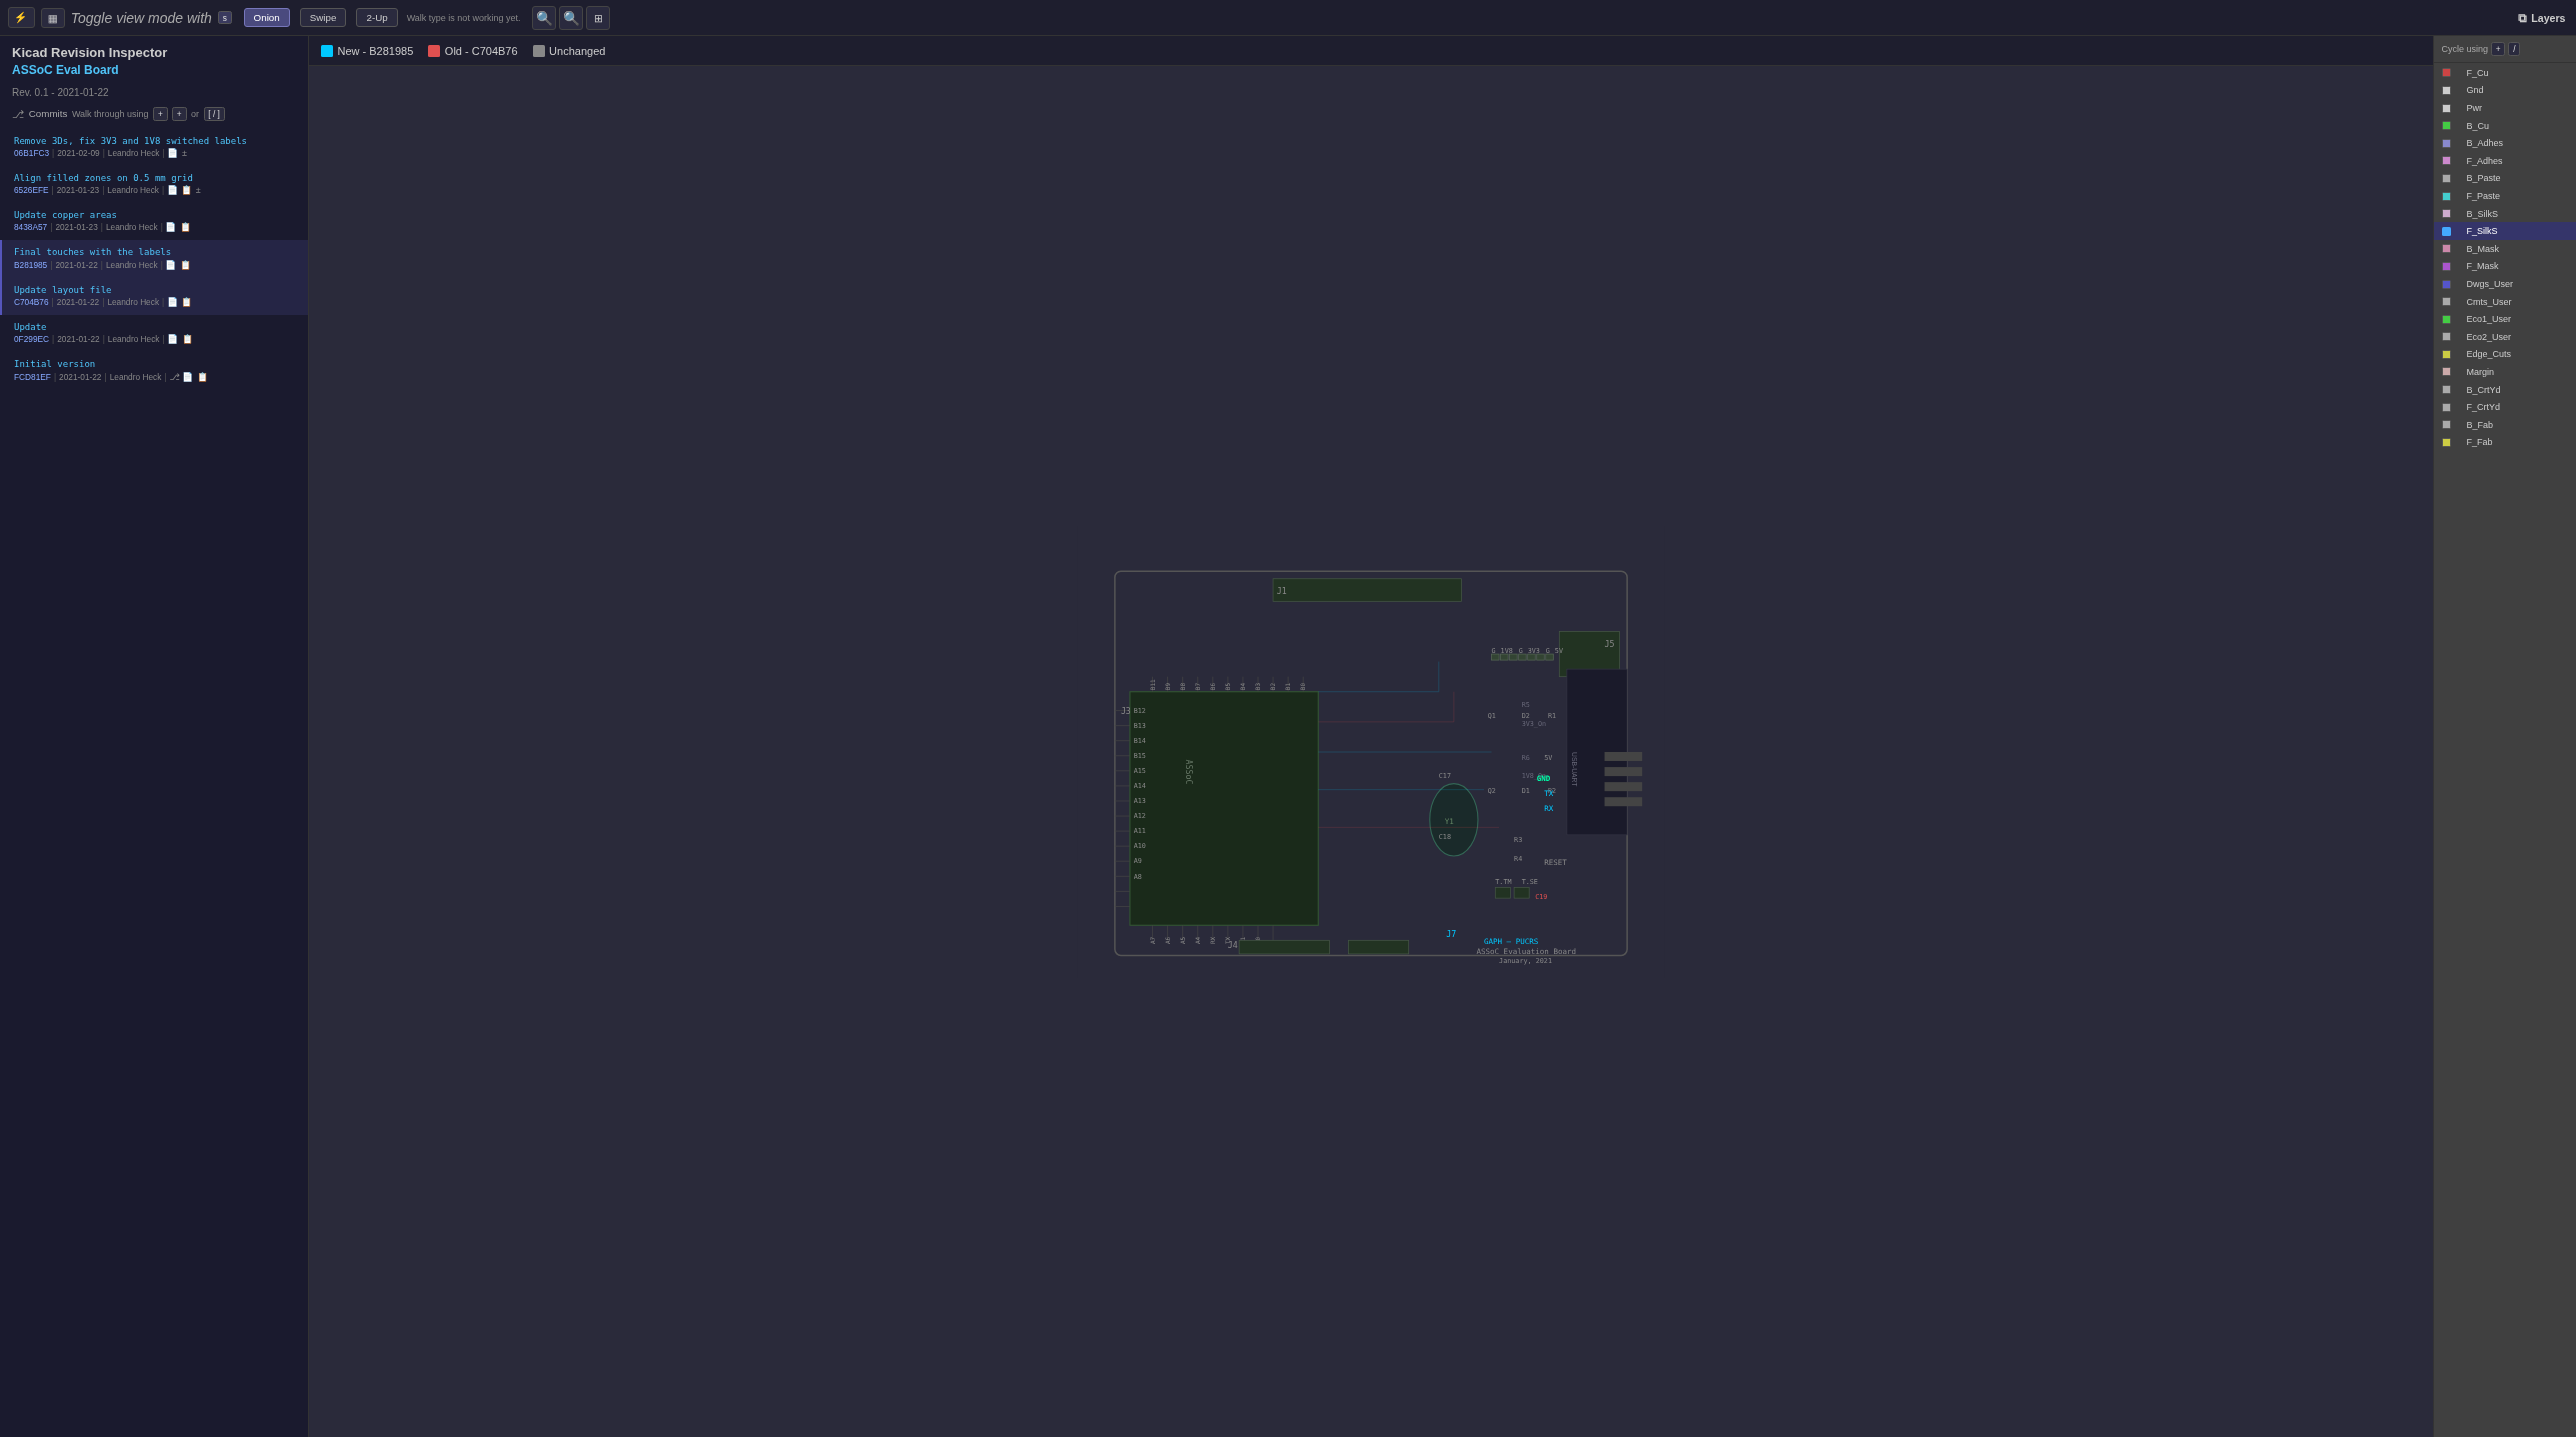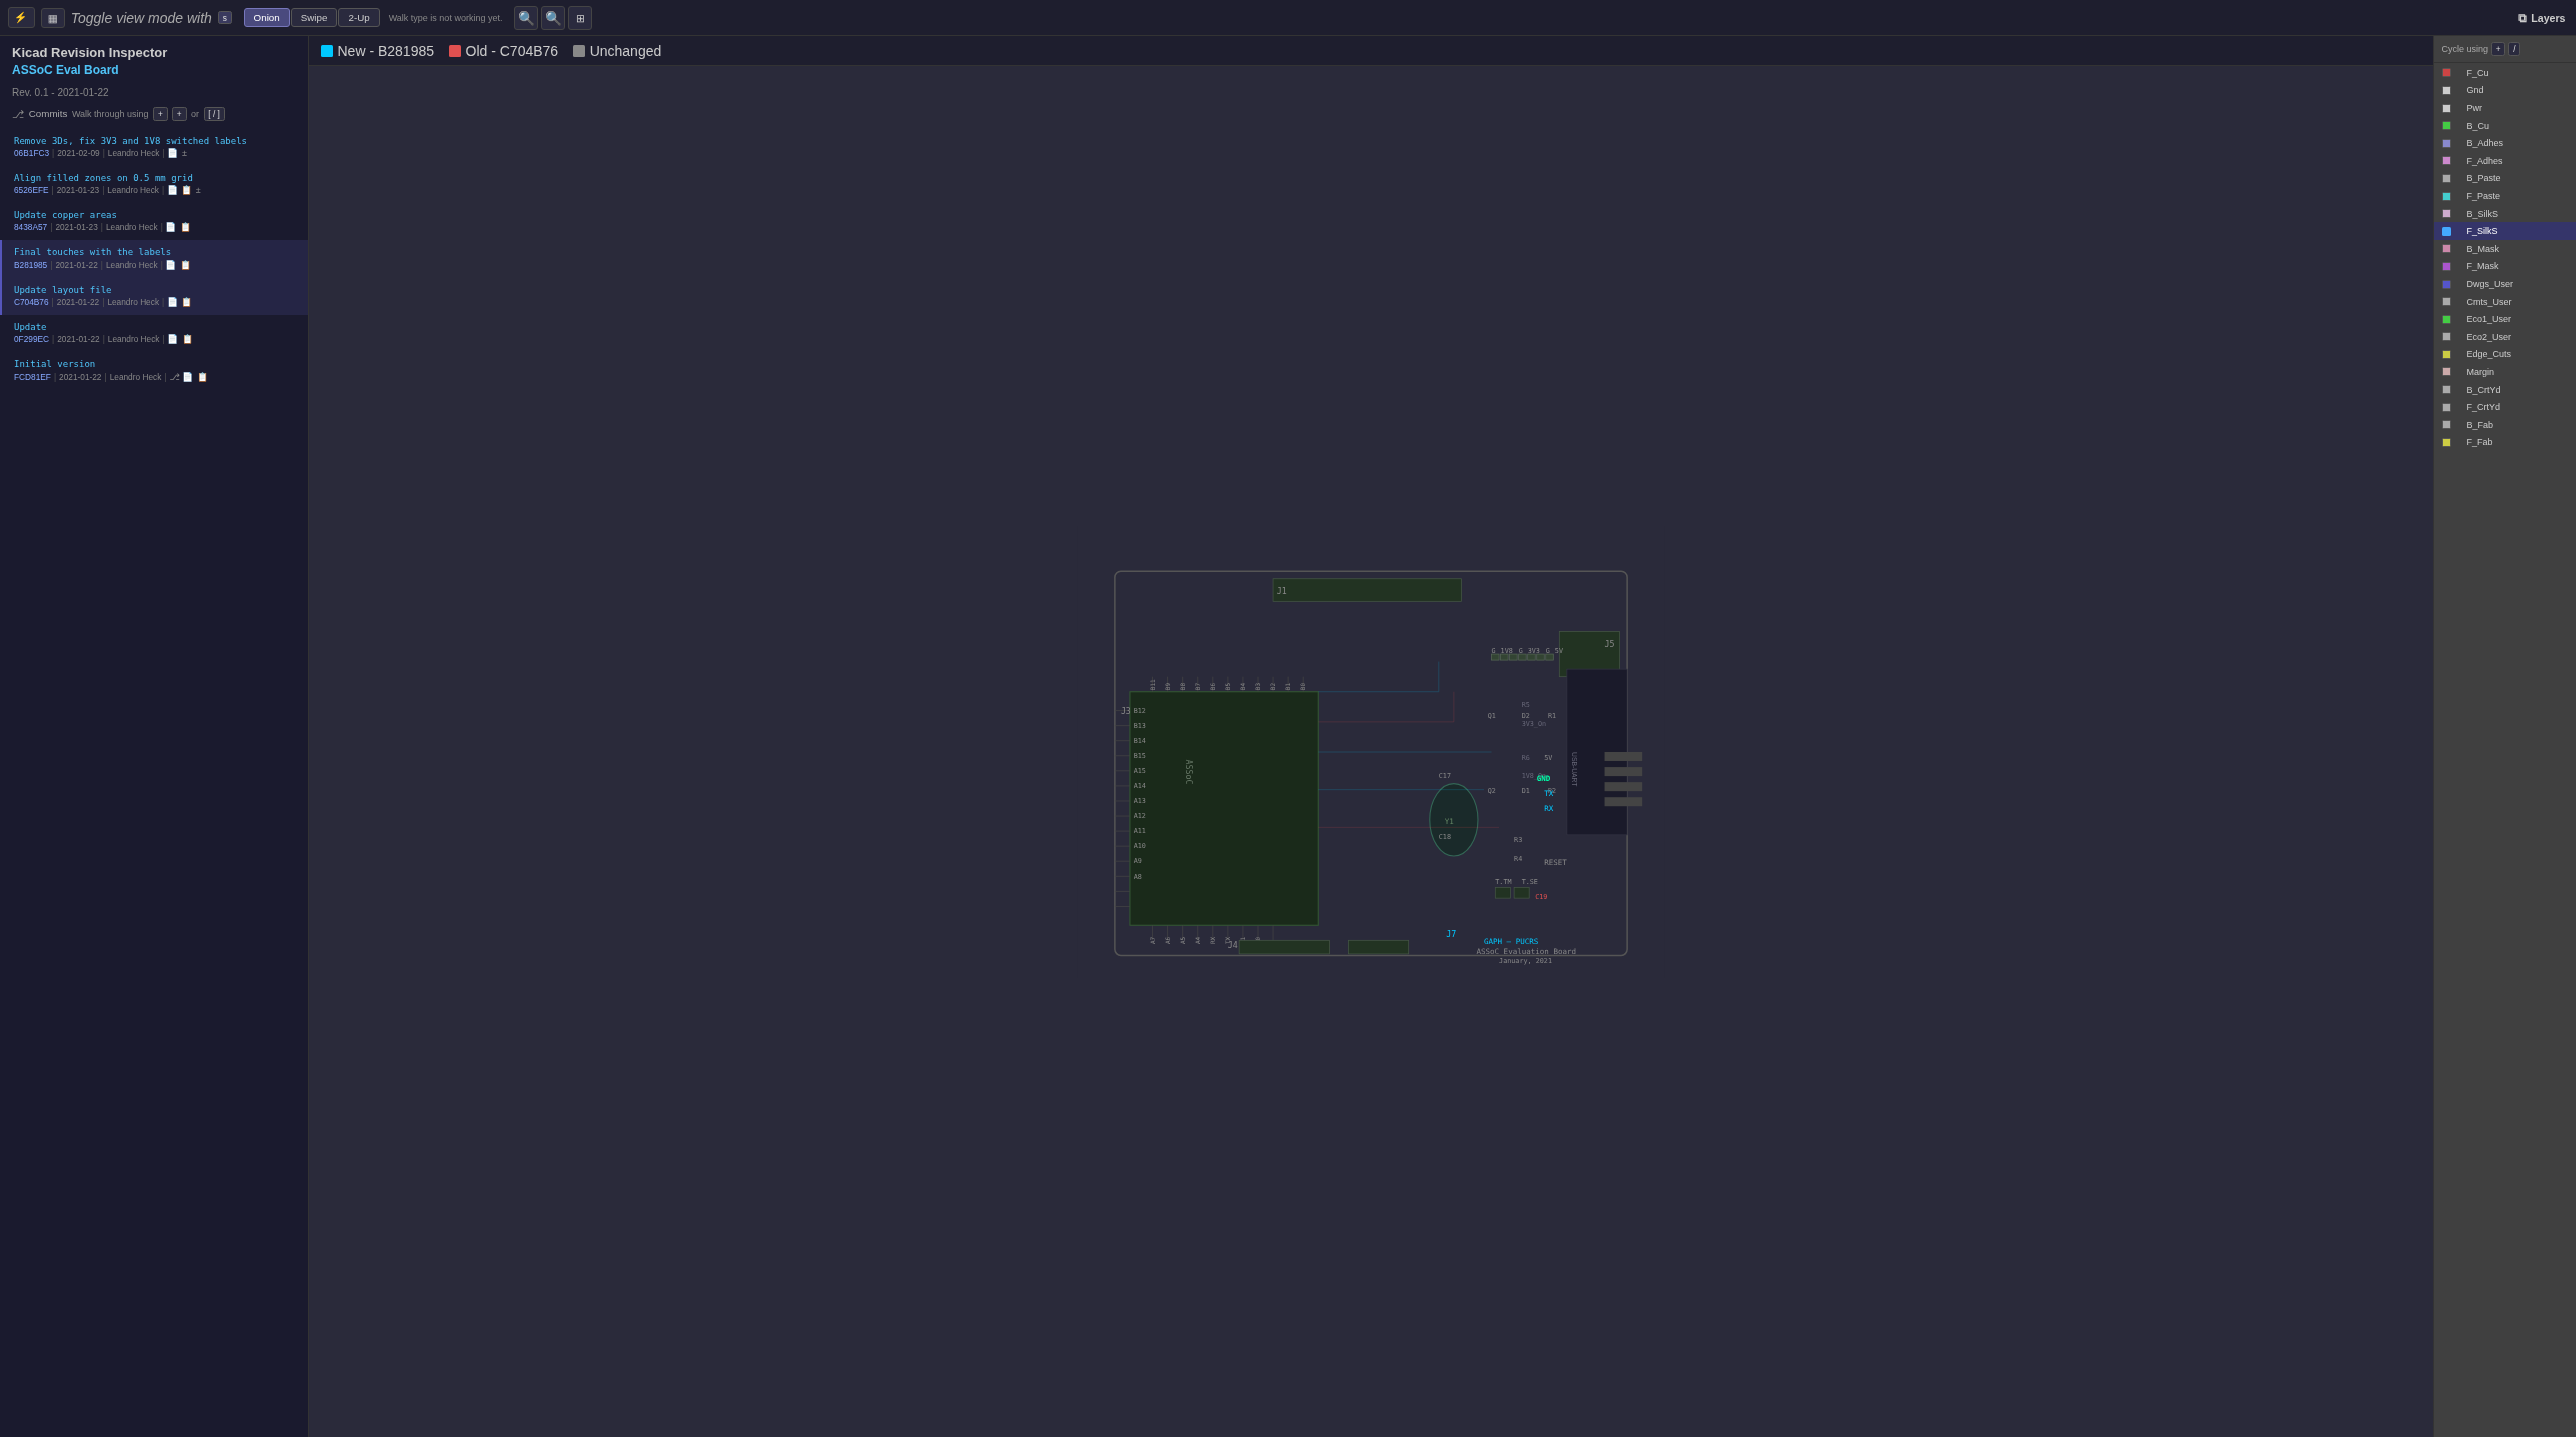--- a/index.html
+++ b/index.html
@@ -209,21 +209,21 @@
       padding: 6px 12px;
       background: #1e1e2e;
       border-bottom: 0.8px solid #333;
       height: 30px;
       flex-shrink: 0;
     }
     .legend-item {
       display: flex;
       align-items: center;
       gap: 4.5px;
-      font-size: 14px;
+      font-size: 11px;
       color: #ccc;
     }
     .legend-color {
       width: 12px;
       height: 12px;
       border-radius: 1.5px;
     }
     #canvas-area {
       flex: 1;
       background: #2a2a3a;
@@ -295,21 +295,21 @@
     .sep { color: #555; }
   </style>
 </head>
 <body>
 
 <div id="topbar">
   <button class="tb-btn">⚡</button>
   <button class="tb-btn">▦</button>
   <span class="toggle-label">Toggle view mode with</span>
   <span class="key-badge">s</span>
-  <div style="display:flex;gap:1px;margin-left:6px;">
+  <div style="display:flex;gap:10px;margin-left:6px;">
     <button class="view-btn active">Onion</button>
     <button class="view-btn">Swipe</button>
     <button class="view-btn">2-Up</button>
   </div>
   <span class="view-status">Walk type is not working yet.</span>
   <div style="display:flex;gap:3px;margin-left:6px;">
     <button class="zoom-btn" style="font-size:13.6px;">🔍</button>
     <button class="zoom-btn" style="font-size:13.6px;">🔍</button>
     <button class="zoom-btn" style="font-size:10.6px;">⊞</button>
   </div>

